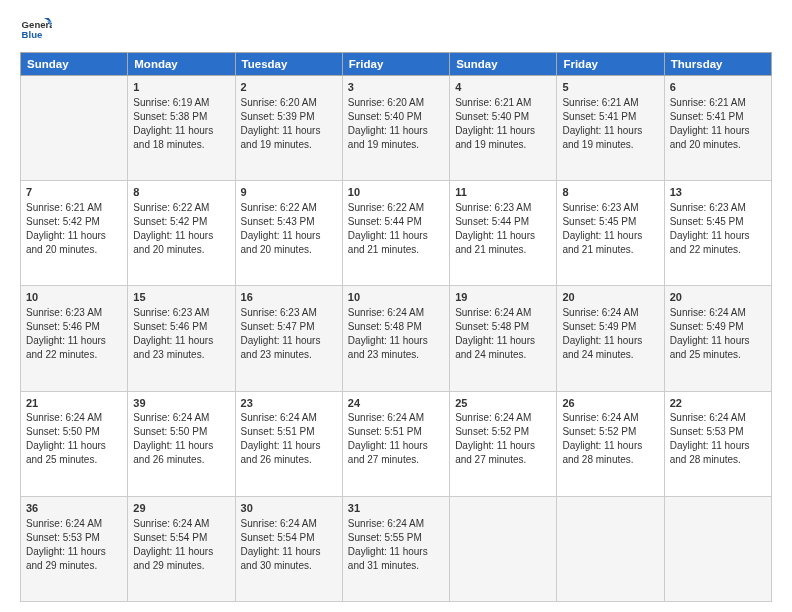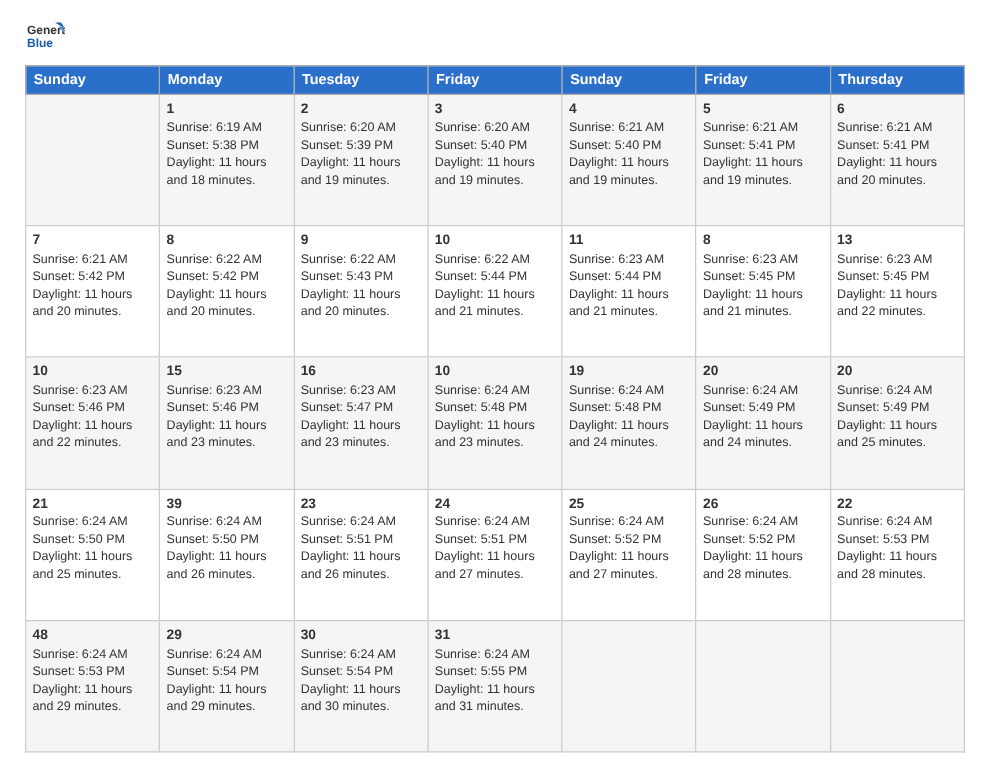--- a/index.html
+++ b/index.html
@@ -229,21 +229,21 @@
             <span class="day-num">26</span>
             <div class="cell-data">Sunrise: 6:24 AM<br>Sunset: 5:52 PM<br>Daylight: 11 hours and 28 minutes.</div>
           </td>
           <td>
             <span class="day-num">22</span>
             <div class="cell-data">Sunrise: 6:24 AM<br>Sunset: 5:53 PM<br>Daylight: 11 hours and 28 minutes.</div>
           </td>
         </tr>
         <tr>
           <td>
-            <span class="day-num">48</span>
+            <span class="day-num">36</span>
             <div class="cell-data">Sunrise: 6:24 AM<br>Sunset: 5:53 PM<br>Daylight: 11 hours and 29 minutes.</div>
           </td>
           <td>
             <span class="day-num">29</span>
             <div class="cell-data">Sunrise: 6:24 AM<br>Sunset: 5:54 PM<br>Daylight: 11 hours and 29 minutes.</div>
           </td>
           <td>
             <span class="day-num">30</span>
             <div class="cell-data">Sunrise: 6:24 AM<br>Sunset: 5:54 PM<br>Daylight: 11 hours and 30 minutes.</div>
           </td>

